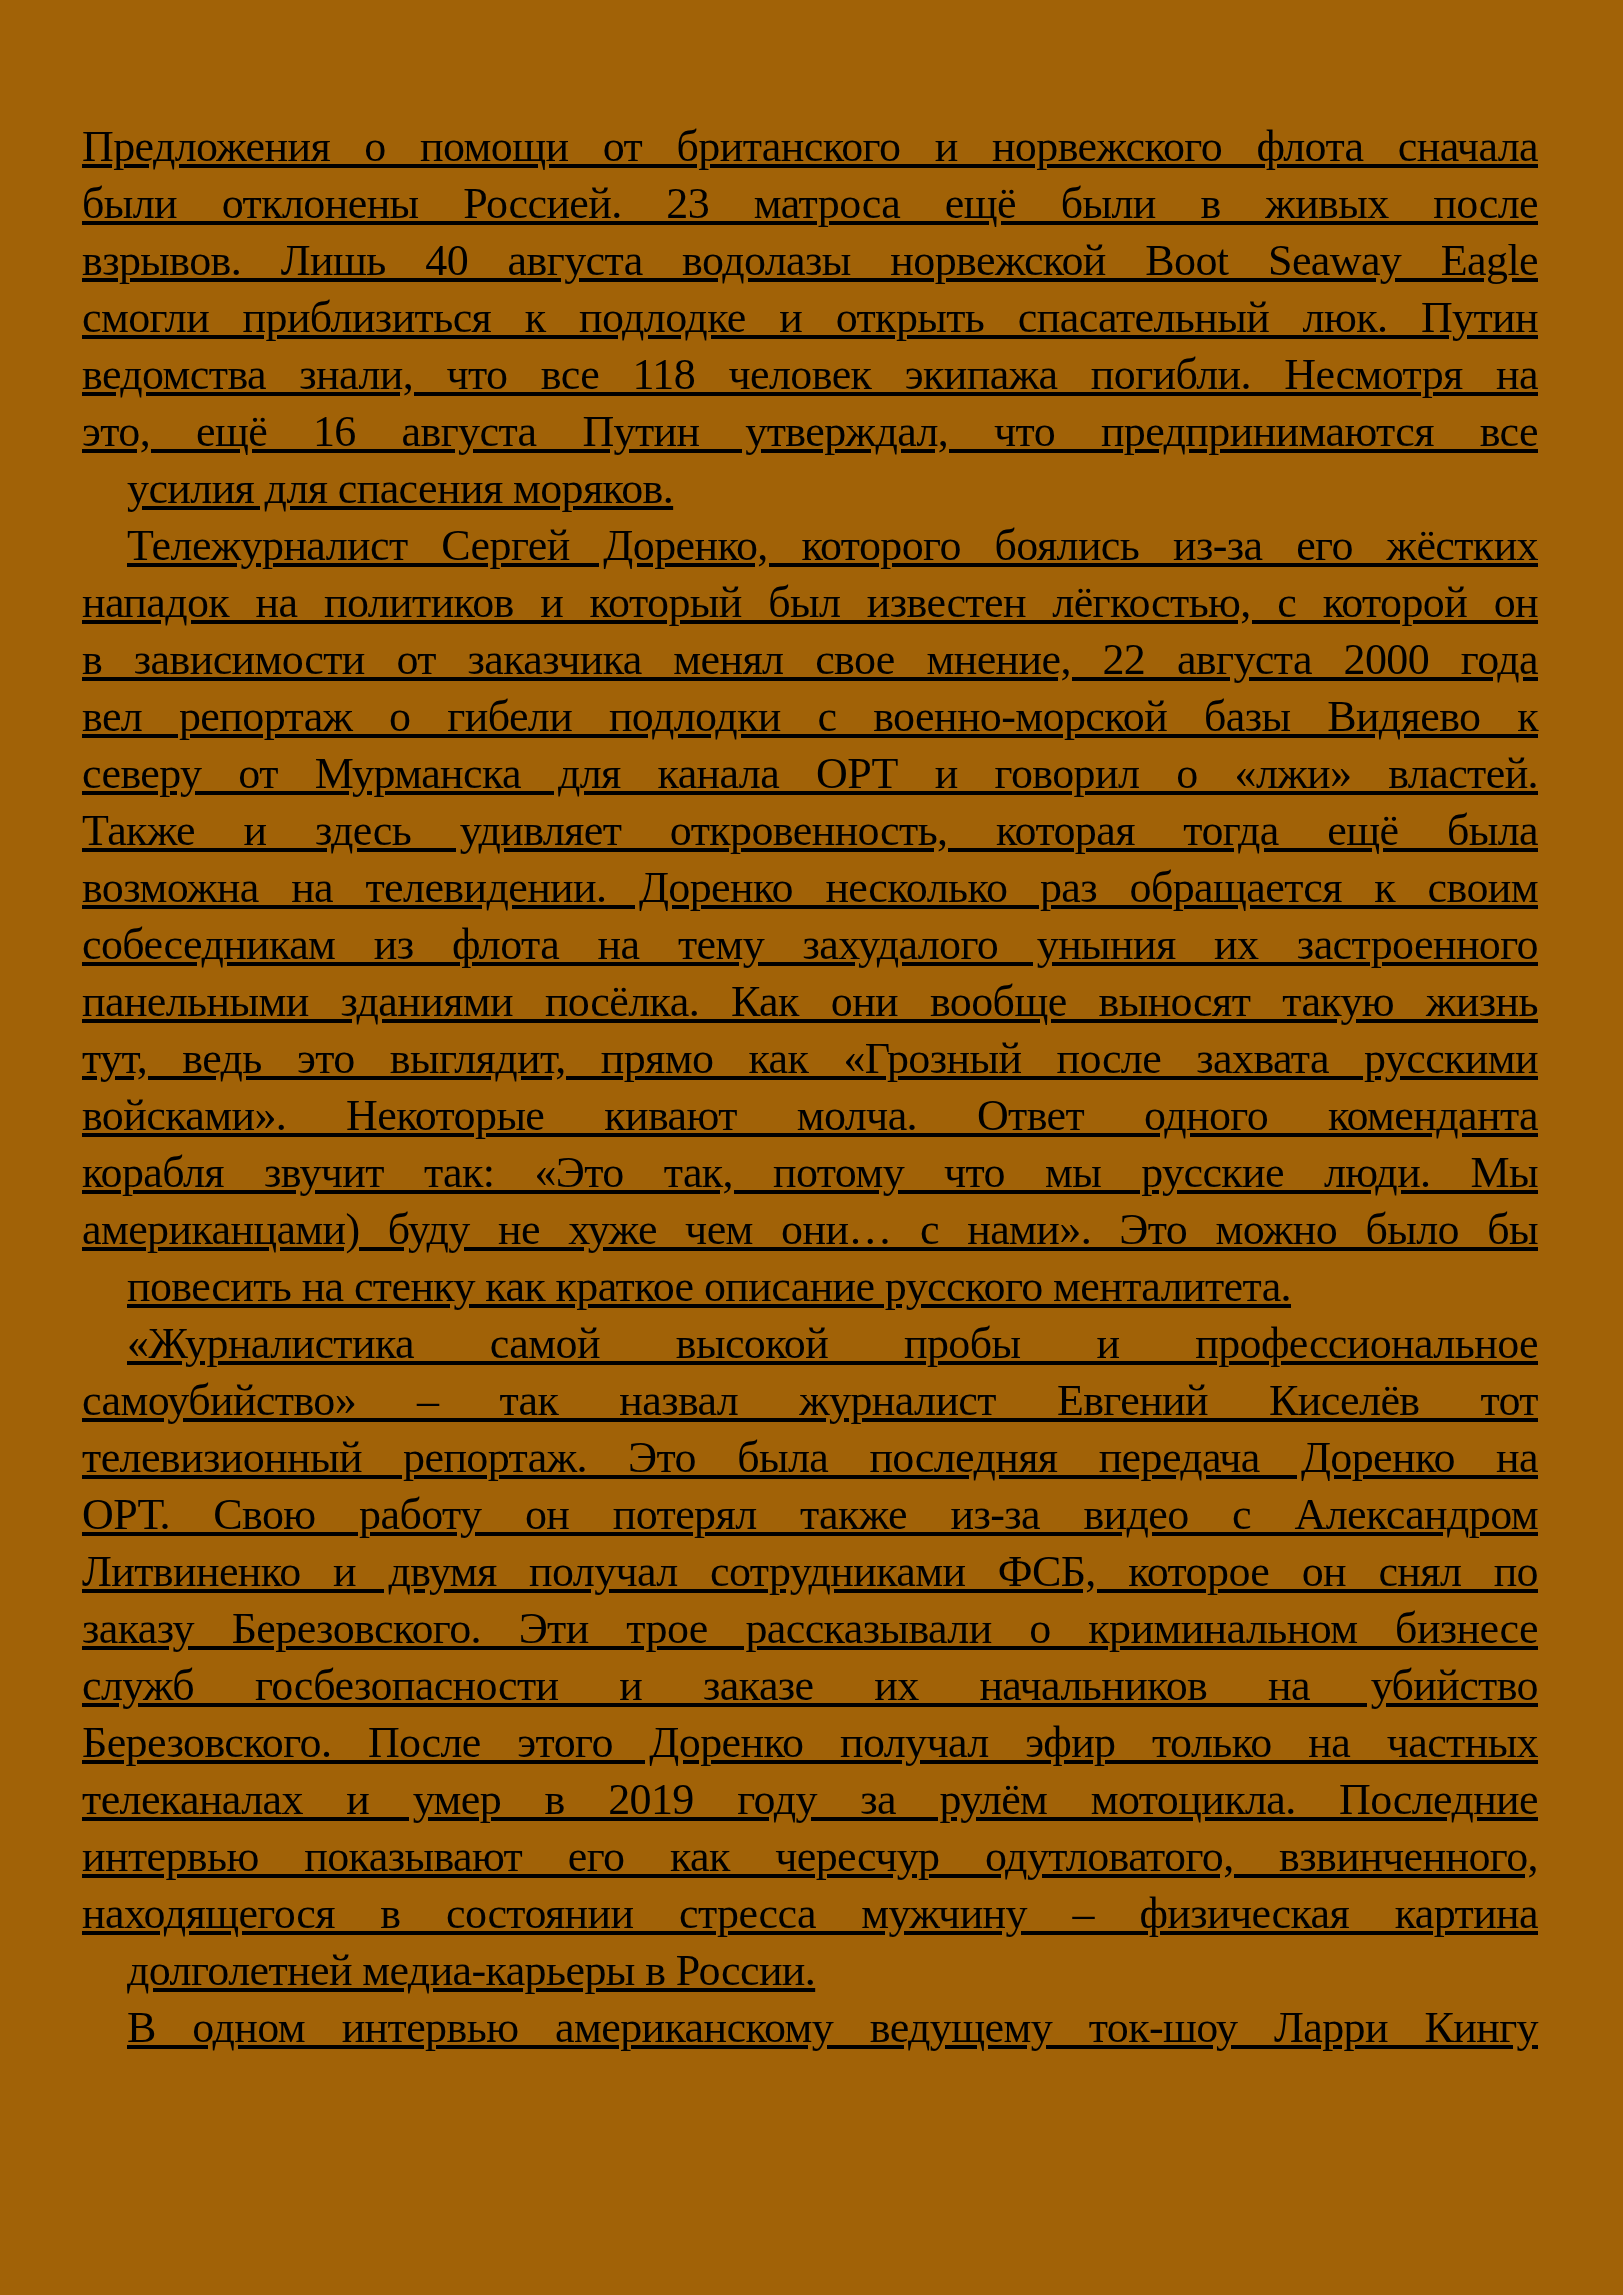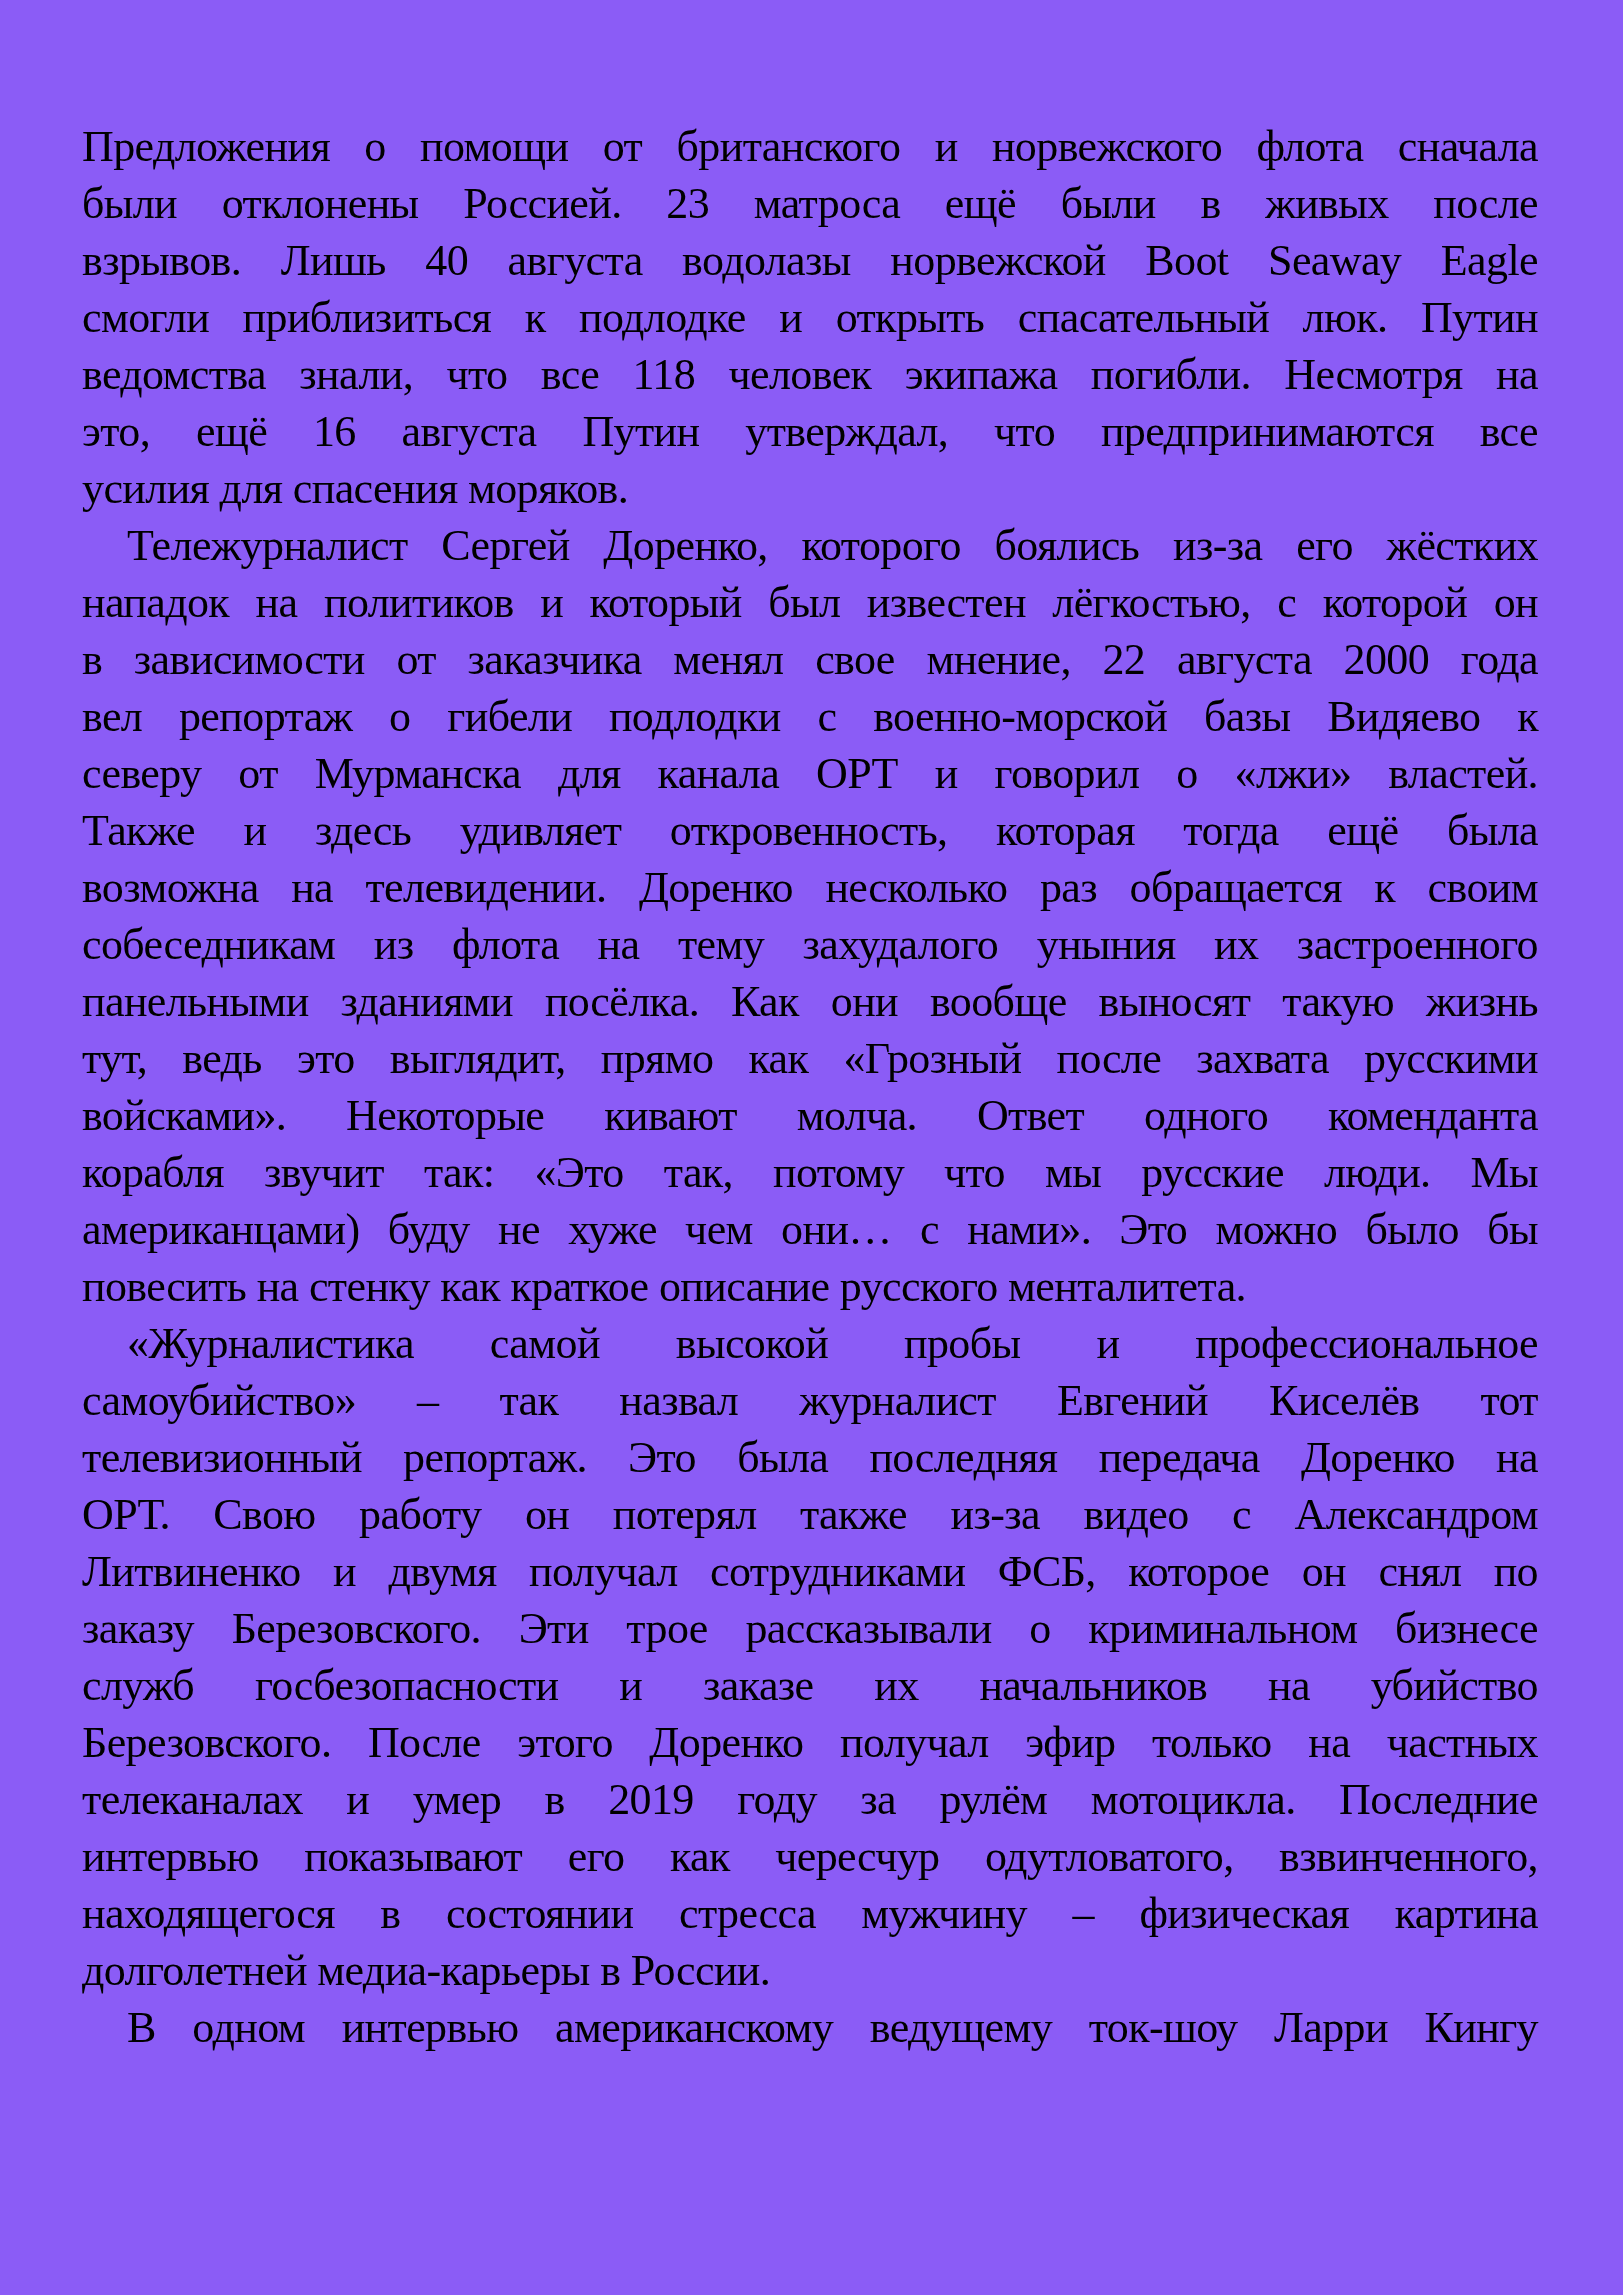--- a/index.html
+++ b/index.html
@@ -28,26 +28,27 @@
   .line {
     text-align: justify;
     text-align-last: justify;
     white-space: normal;
   }
   .line.indent {
     text-indent: 45px;
   }
   .line.unjust {
     text-align-last: left;
+    margin-left: 45px;
   }
 </style>
 </head>
 <body>
 
-<div class="page" style="color: rgb(0, 0, 0); background: #8b5cf6;">
+<div class="page" style="color: rgb(0, 0, 0); background: #a16207; text-decoration: underline;">
   <div id="text-block">
       <div class="line">Предложения о помощи от британского и норвежского флота сначала</div>
       <div class="line">были отклонены Россией. 23 матроса ещё были в живых после</div>
       <div class="line">взрывов. Лишь 40 августа водолазы норвежской Boot Seaway Eagle</div>
       <div class="line">смогли приблизиться к подлодке и открыть спасательный люк. Путин</div>
       <div class="line">ведомства знали, что все 118 человек экипажа погибли. Несмотря на</div>
       <div class="line">это, ещё 16 августа Путин утверждал, что предпринимаются все</div>
       <div class="line unjust">усилия для спасения моряков.</div>
       <div class="para"></div>
       <div class="line indent">Тележурналист Сергей Доренко, которого боялись из-за его жёстких</div>

